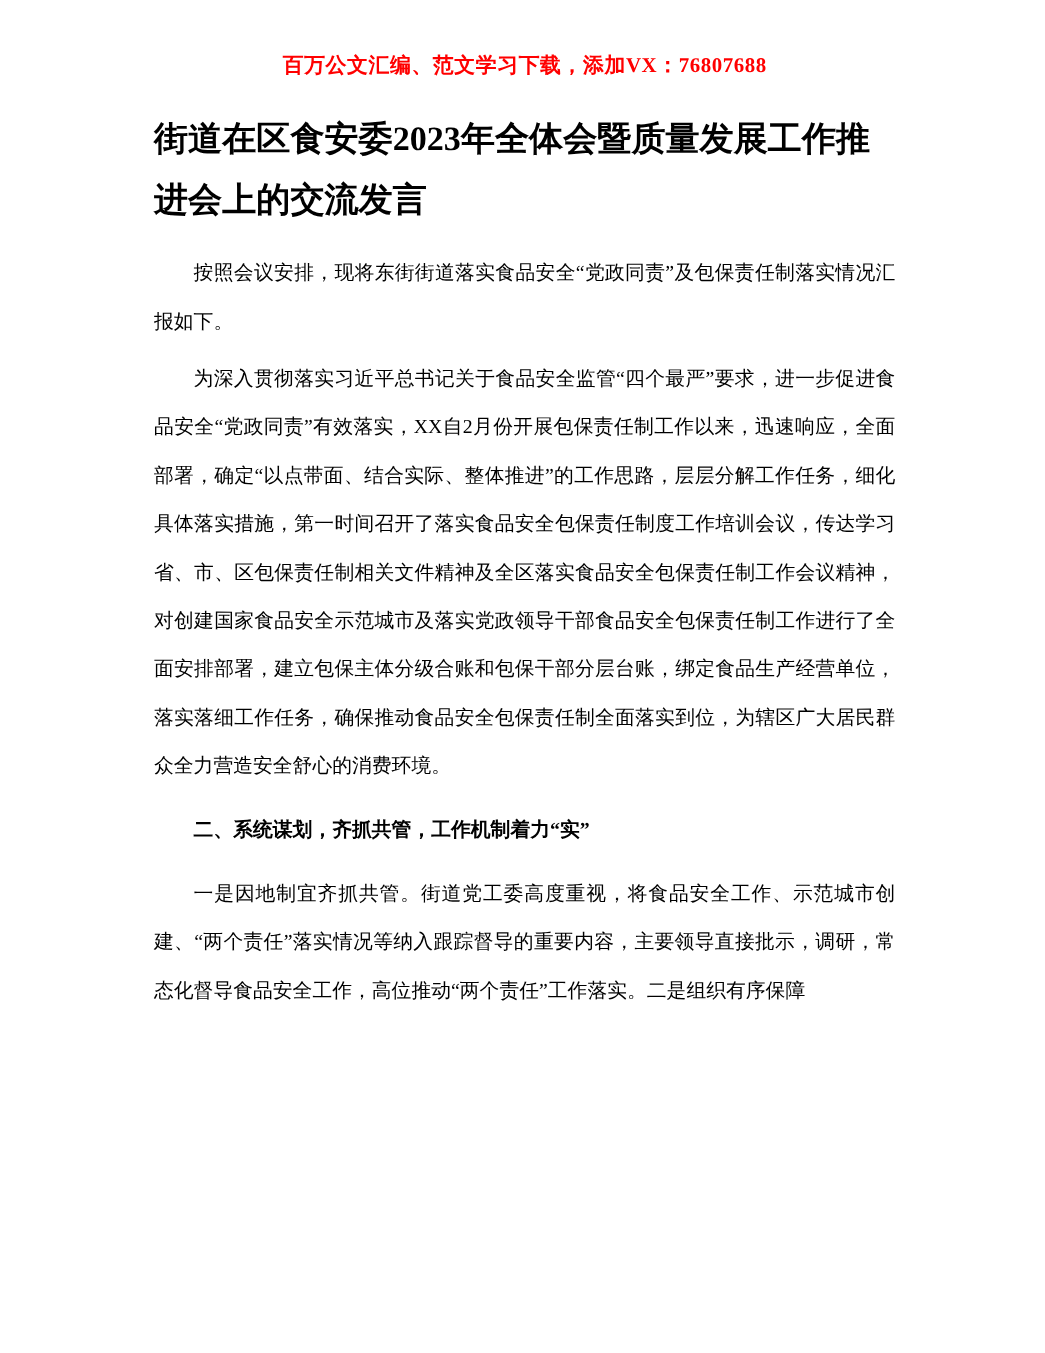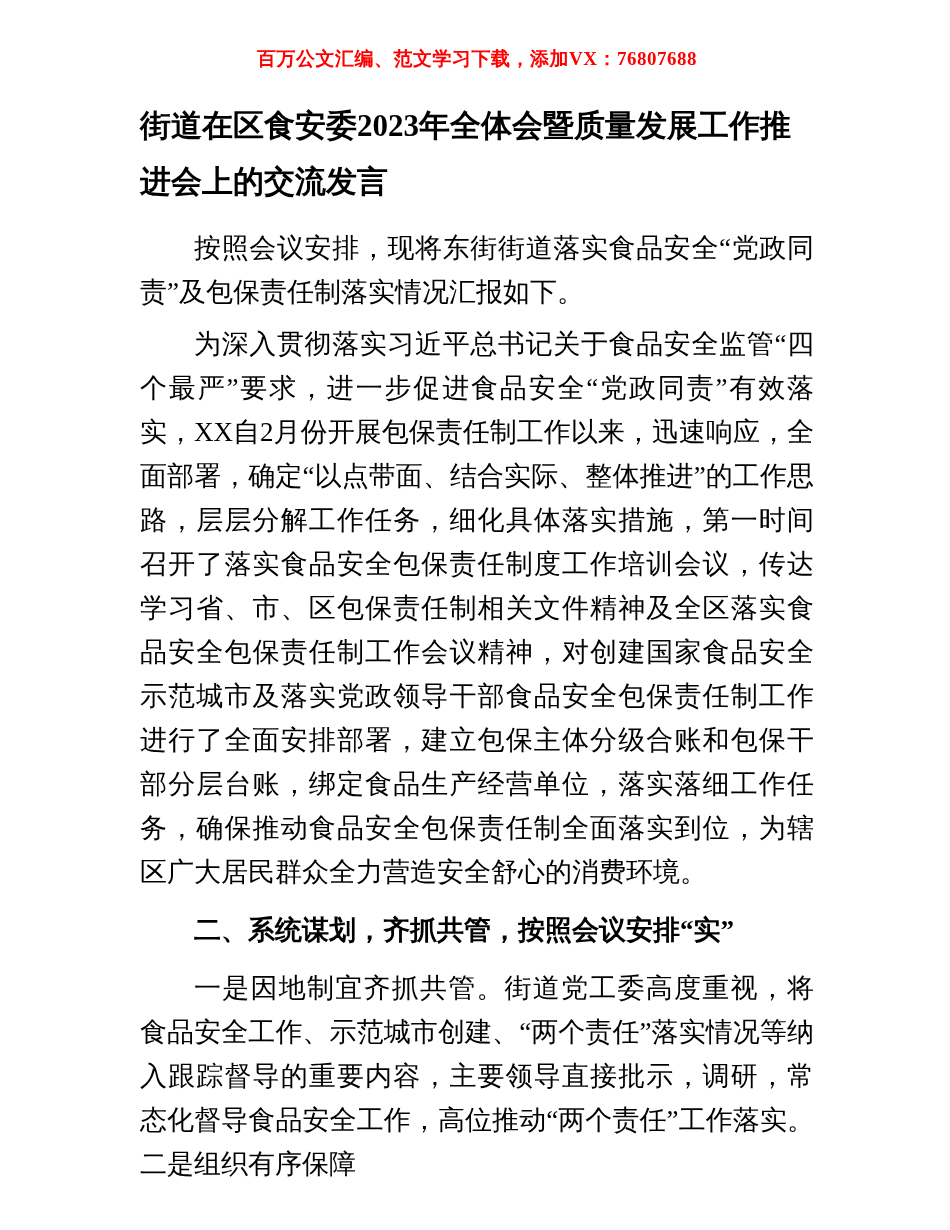--- a/index.html
+++ b/index.html
@@ -30,21 +30,21 @@
     font-weight: bold;
     text-align: left;
     line-height: 56px;
     margin: 0 auto 16px auto;
     color: #000000;
   }
   .content {
     width: 100%;
   }
   .para {
-    font-size: 27px;
+    font-size: 18px;
     line-height: 44px;
     text-align: justify;
     text-indent: 2em;
     color: #000000;
     word-break: break-all;
   }
   .body-text {
     margin-bottom: 8px;
     font-weight: normal;
   }
@@ -55,16 +55,16 @@
 </style>
 </head>
 <body>
 
 <div class="page">
   <div class="notice">百万公文汇编、范文学习下载，添加VX：76807688</div>
   <h1 class="title">街道在区食安委2023年全体会暨质量发展工作推进会上的交流发言</h1>
   <div class="content">
       <p class="para body-text">按照会议安排，现将东街街道落实食品安全“党政同责”及包保责任制落实情况汇报如下。</p>
       <p class="para body-text">为深入贯彻落实习近平总书记关于食品安全监管“四个最严”要求，进一步促进食品安全“党政同责”有效落实，XX自2月份开展包保责任制工作以来，迅速响应，全面部署，确定“以点带面、结合实际、整体推进”的工作思路，层层分解工作任务，细化具体落实措施，第一时间召开了落实食品安全包保责任制度工作培训会议，传达学习省、市、区包保责任制相关文件精神及全区落实食品安全包保责任制工作会议精神，对创建国家食品安全示范城市及落实党政领导干部食品安全包保责任制工作进行了全面安排部署，建立包保主体分级合账和包保干部分层台账，绑定食品生产经营单位，落实落细工作任务，确保推动食品安全包保责任制全面落实到位，为辖区广大居民群众全力营造安全舒心的消费环境。</p>
-      <p class="para heading">二、系统谋划，齐抓共管，按照会议安排“实”</p>
+      <p class="para heading">二、系统谋划，齐抓共管，工作机制着力“实”</p>
       <p class="para body-text">一是因地制宜齐抓共管。街道党工委高度重视，将食品安全工作、示范城市创建、“两个责任”落实情况等纳入跟踪督导的重要内容，主要领导直接批示，调研，常态化督导食品安全工作，高位推动“两个责任”工作落实。二是组织有序保障</p>
     </div>
 </div>
 
 </body></html>

